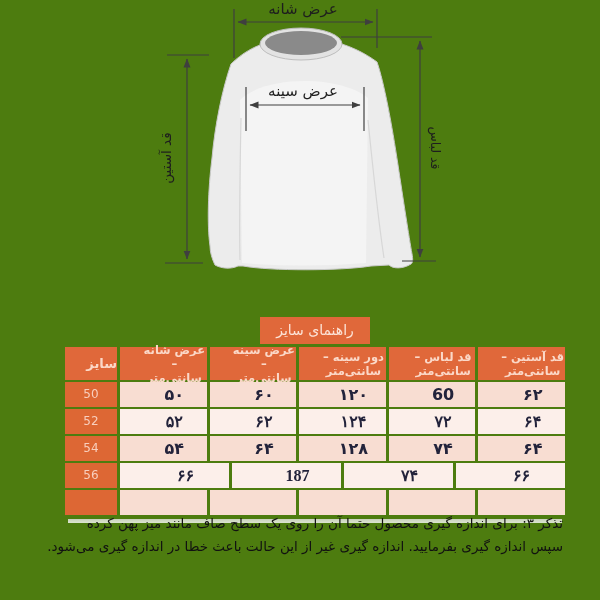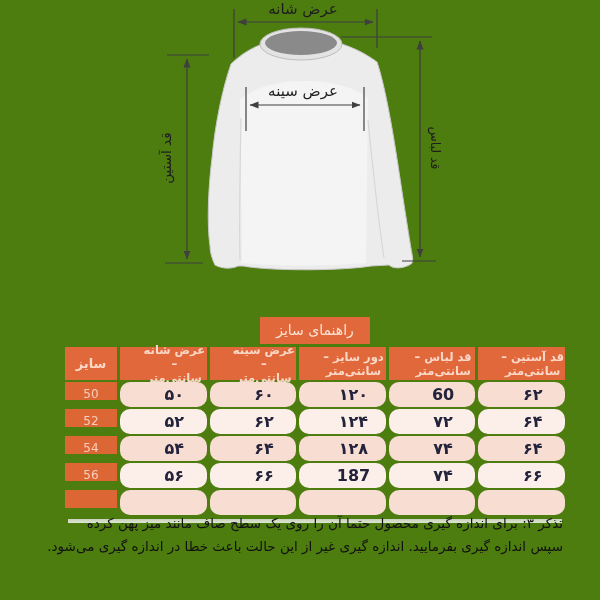--- a/index.html
+++ b/index.html
@@ -18,31 +18,31 @@
   }
   .trow { display:flex; gap:3px; margin-bottom:2px; }
   .cell { text-align:center; }
   .csize { flex:0 0 52px; background:#DD6734; }
   .cdata { flex:1 1 0;padding-left:22px; }
   .thead .cell {
     height:33px; background:#E0683A; color:#FBD8C8;
     display:flex; flex-direction:column; justify-content:center;
     font-size:11.5px; font-weight:bold; line-height:14px;
   }
-  .thead .csize { font-size:13px; }
+  .thead .csize { font-size:13px;text-align:right; }
   .drow .cdata {
     height:25px; line-height:25px;
-    font-size:16px; font-weight:bold; color:#23233B;border-radius:10px;
+    font-size:16px; font-weight:bold; color:#23233B;
   }
   .drow .csize {
-    height:18px; line-height:25px;
+    height:25px; line-height:25px;
     font-size:12px; color:#F8CFBE;
   }
   .rA .cdata { background:#F8DDD2; }
-  .rB .cdata { background:#FCEFEA; }
+  .rB .cdata { background:#FCEFEA;font-family:Liberation Serif, serif; }
   .tbl-shadow {
     width:494px; height:4px; margin:4px auto 0 auto;
     background:linear-gradient(#e7e7e7, #ffffff); opacity:.8;
   }
 
   
   .notes {
     position:absolute; top:512px; right:37px; width:533px;
     direction:rtl; text-align:right;
     font-size:13.5px; line-height:23px; color:#111;
@@ -124,21 +124,21 @@
         <div class="cell csize" dir="rtl">سایز</div>
         <div class="cell cdata" dir="rtl">
           <span>عرض شانه –</span>
           <span>سانتی‌متر</span>
         </div>
         <div class="cell cdata" dir="rtl">
           <span>عرض سینه –</span>
           <span>سانتی‌متر</span>
         </div>
         <div class="cell cdata" dir="rtl">
-          <span>دور سایز –</span>
+          <span>دور سینه –</span>
           <span>سانتی‌متر</span>
         </div>
         <div class="cell cdata" dir="rtl">
           <span>قد لباس –</span>
           <span>سانتی‌متر</span>
         </div>
         <div class="cell cdata" dir="rtl">
           <span>قد آستین –</span>
           <span>سانتی‌متر</span>
         </div>
@@ -166,21 +166,20 @@
         <div class="cell csize">54</div>
         <div class="cell cdata">۵۴</div>
         <div class="cell cdata">۶۴</div>
         <div class="cell cdata">۱۲۸</div>
         <div class="cell cdata">۷۴</div>
         <div class="cell cdata">۶۴</div>
       </div>
 
       <div class="trow drow rB">
         <div class="cell csize">56</div>
-        <div class="cell cdata">۵۶</div>
         <div class="cell cdata">۶۶</div>
         <div class="cell cdata">187</div>
         <div class="cell cdata">۷۴</div>
         <div class="cell cdata">۶۶</div>
       </div>
 
       <div class="trow drow rA">
         <div class="cell csize"></div>
         <div class="cell cdata"></div>
         <div class="cell cdata"></div>

